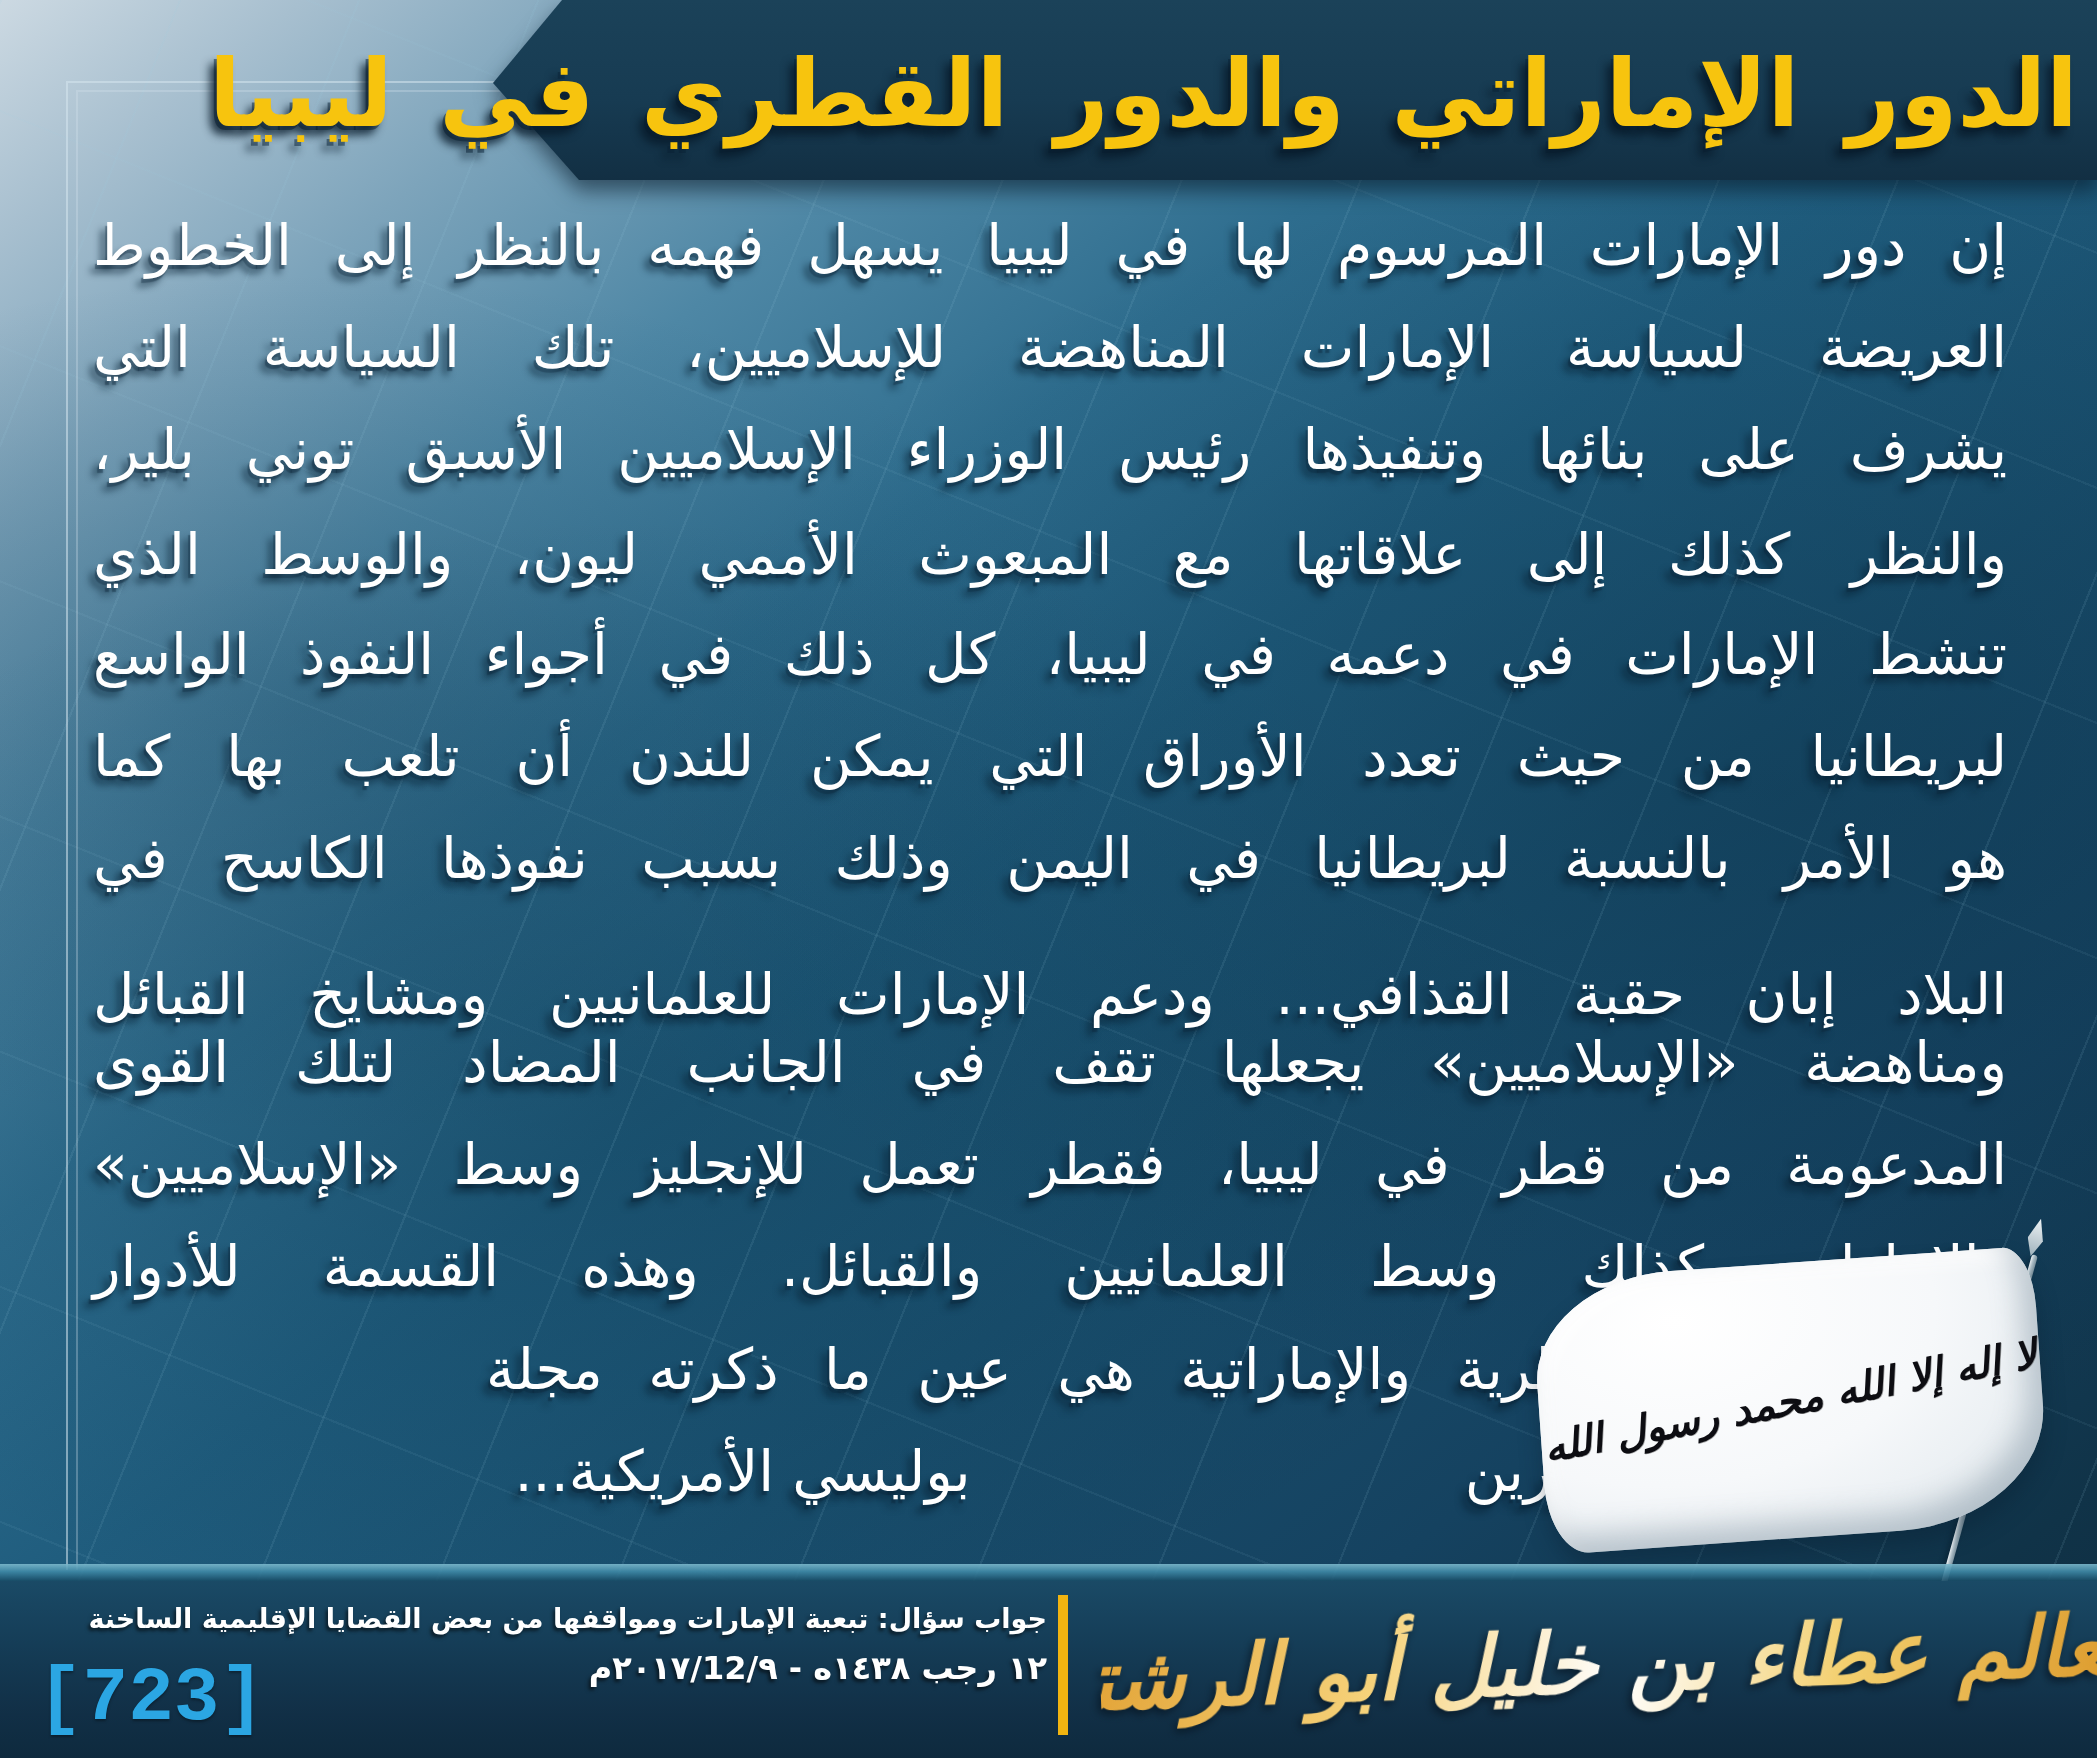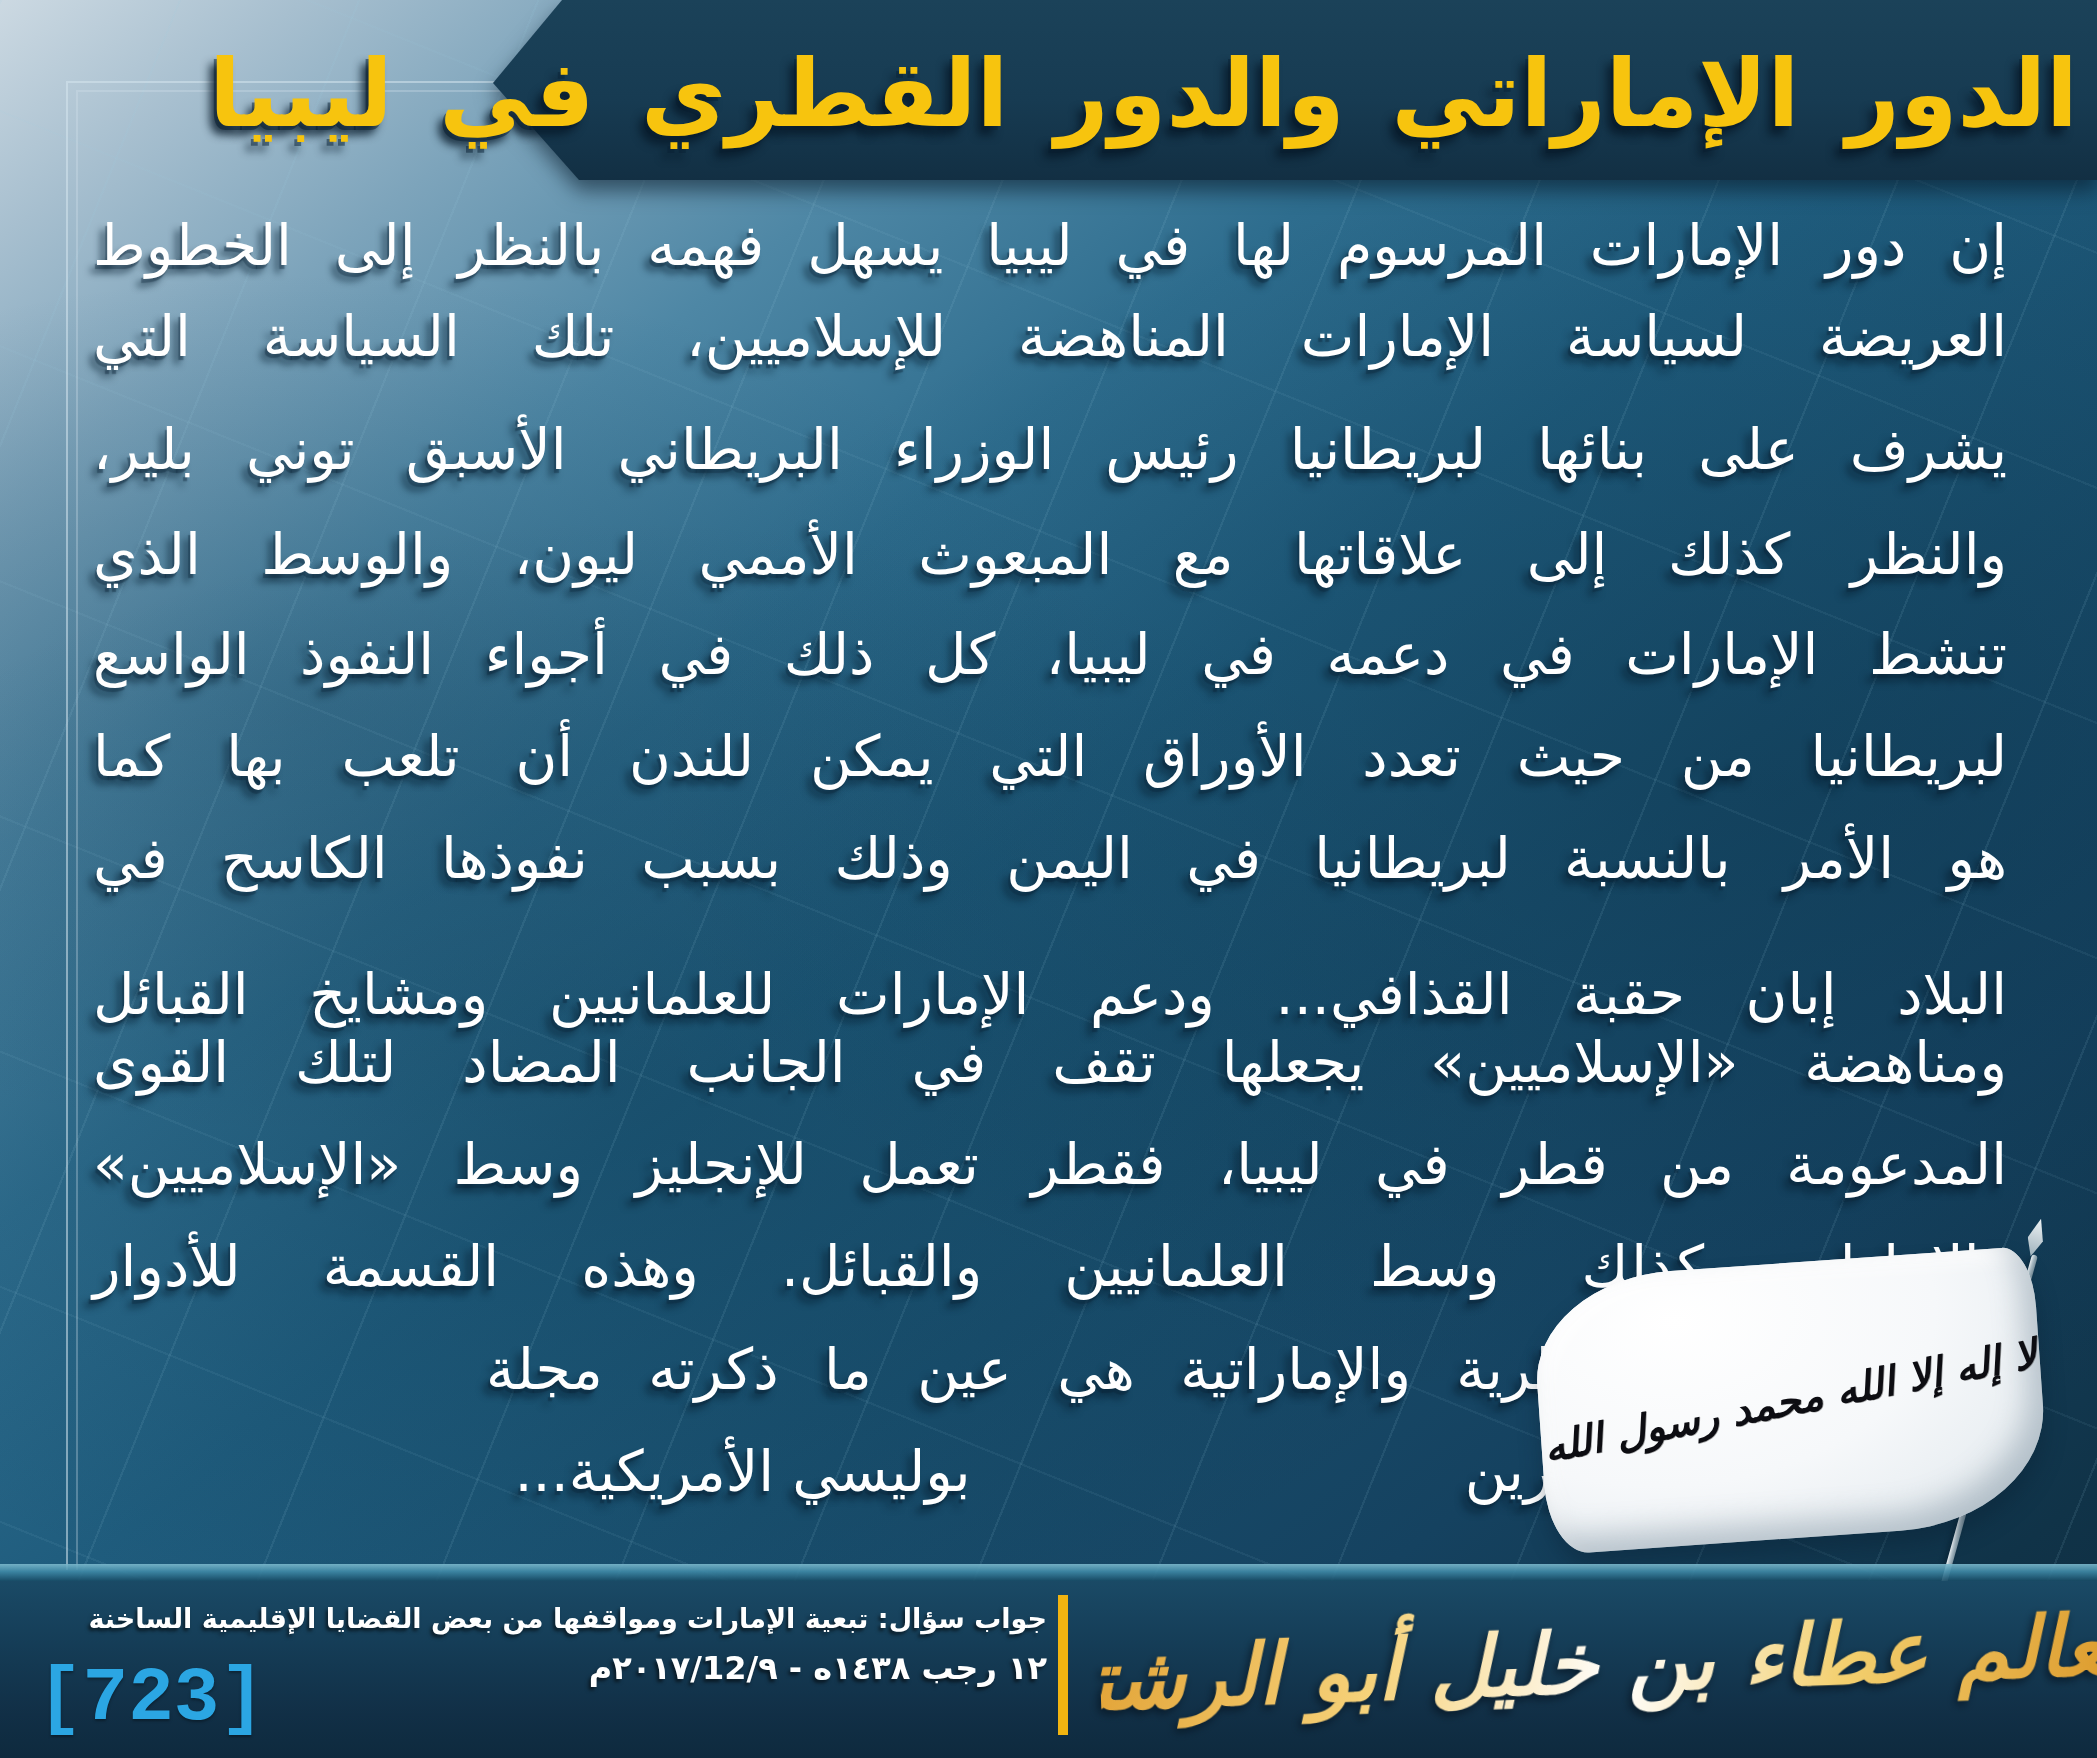--- a/index.html
+++ b/index.html
@@ -89,22 +89,22 @@
   <div class="frame-outer"></div>
   <div class="frame-inner"></div>
 
   <div class="banner-wrap">
     <div class="banner"></div>
   </div>
   <div class="title">الدور الإماراتي والدور القطري في ليبيا</div>
 
   <div>
     <div class="bline full" style="top:194px">إن دور الإمارات المرسوم لها في ليبيا يسهل فهمه بالنظر إلى الخطوط</div>
-    <div class="bline full" style="top:285px">العريضة لسياسة الإمارات المناهضة للإسلاميين، تلك السياسة التي</div>
-    <div class="bline full" style="top:398px">يشرف على بنائها لبريطانيا رئيس الوزراء البريطاني الأسبق توني بلير،</div>
+    <div class="bline full" style="top:296px">العريضة لسياسة الإمارات المناهضة للإسلاميين، تلك السياسة التي</div>
+    <div class="bline full" style="top:398px">يشرف على بنائها وتنفيذها رئيس الوزراء الإسلاميين الأسبق توني بلير،</div>
     <div class="bline full" style="top:503px">والنظر كذلك إلى علاقاتها مع المبعوث الأممي ليون، والوسط الذي</div>
     <div class="bline full" style="top:603px">تنشط الإمارات في دعمه في ليبيا، كل ذلك في أجواء النفوذ الواسع</div>
     <div class="bline full" style="top:705px">لبريطانيا من حيث تعدد الأوراق التي يمكن للندن أن تلعب بها كما</div>
     <div class="bline full" style="top:807px">هو الأمر بالنسبة لبريطانيا في اليمن وذلك بسبب نفوذها الكاسح في</div>
     <div class="bline full" style="top:943px">البلاد إبان حقبة القذافي... ودعم الإمارات للعلمانيين ومشايخ القبائل</div>
     <div class="bline full" style="top:1011px">ومناهضة «الإسلاميين» يجعلها تقف في الجانب المضاد لتلك القوى</div>
     <div class="bline full" style="top:1113px">المدعومة من قطر في ليبيا، فقطر تعمل للإنجليز وسط «الإسلاميين»</div>
     <div class="bline full" style="top:1215px">والإمارات كذلك وسط العلمانيين والقبائل. وهذه القسمة للأدوار</div>
     <div class="bline l12" style="top:1318px">القطرية والإماراتية هي عين ما ذكرته مجلة الفورين</div>
     <div class="bline l13" style="top:1420px">بوليسي الأمريكية...</div>

